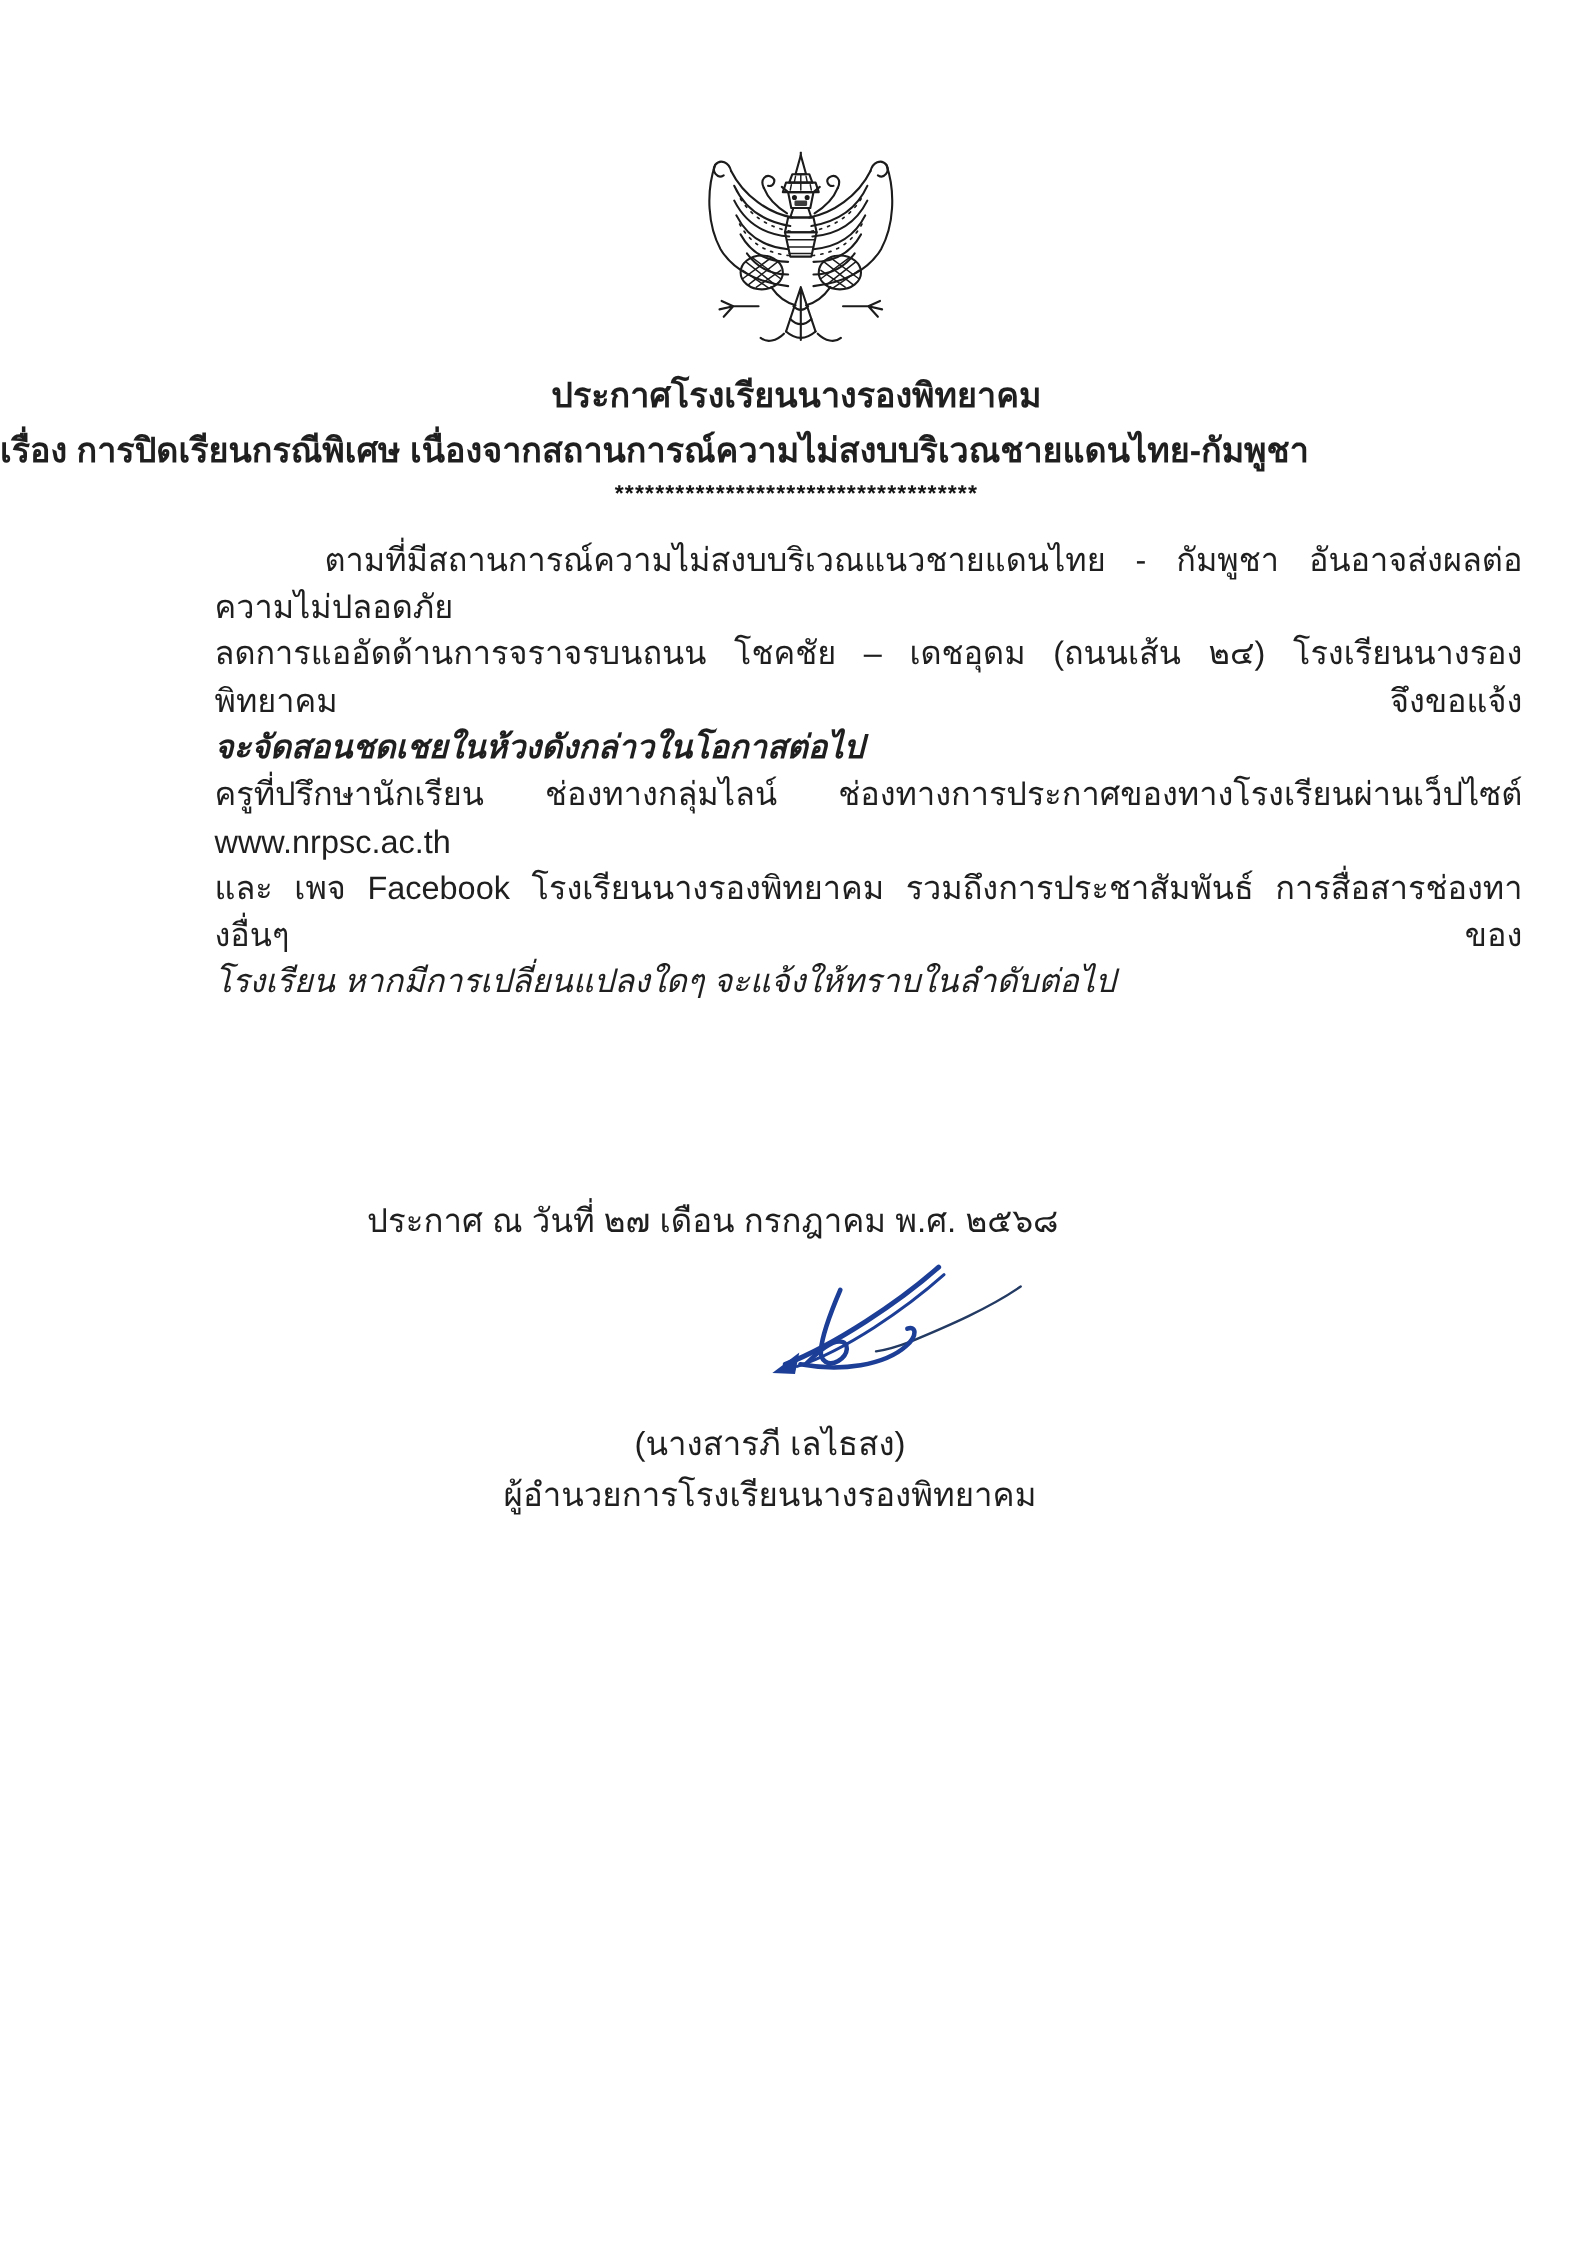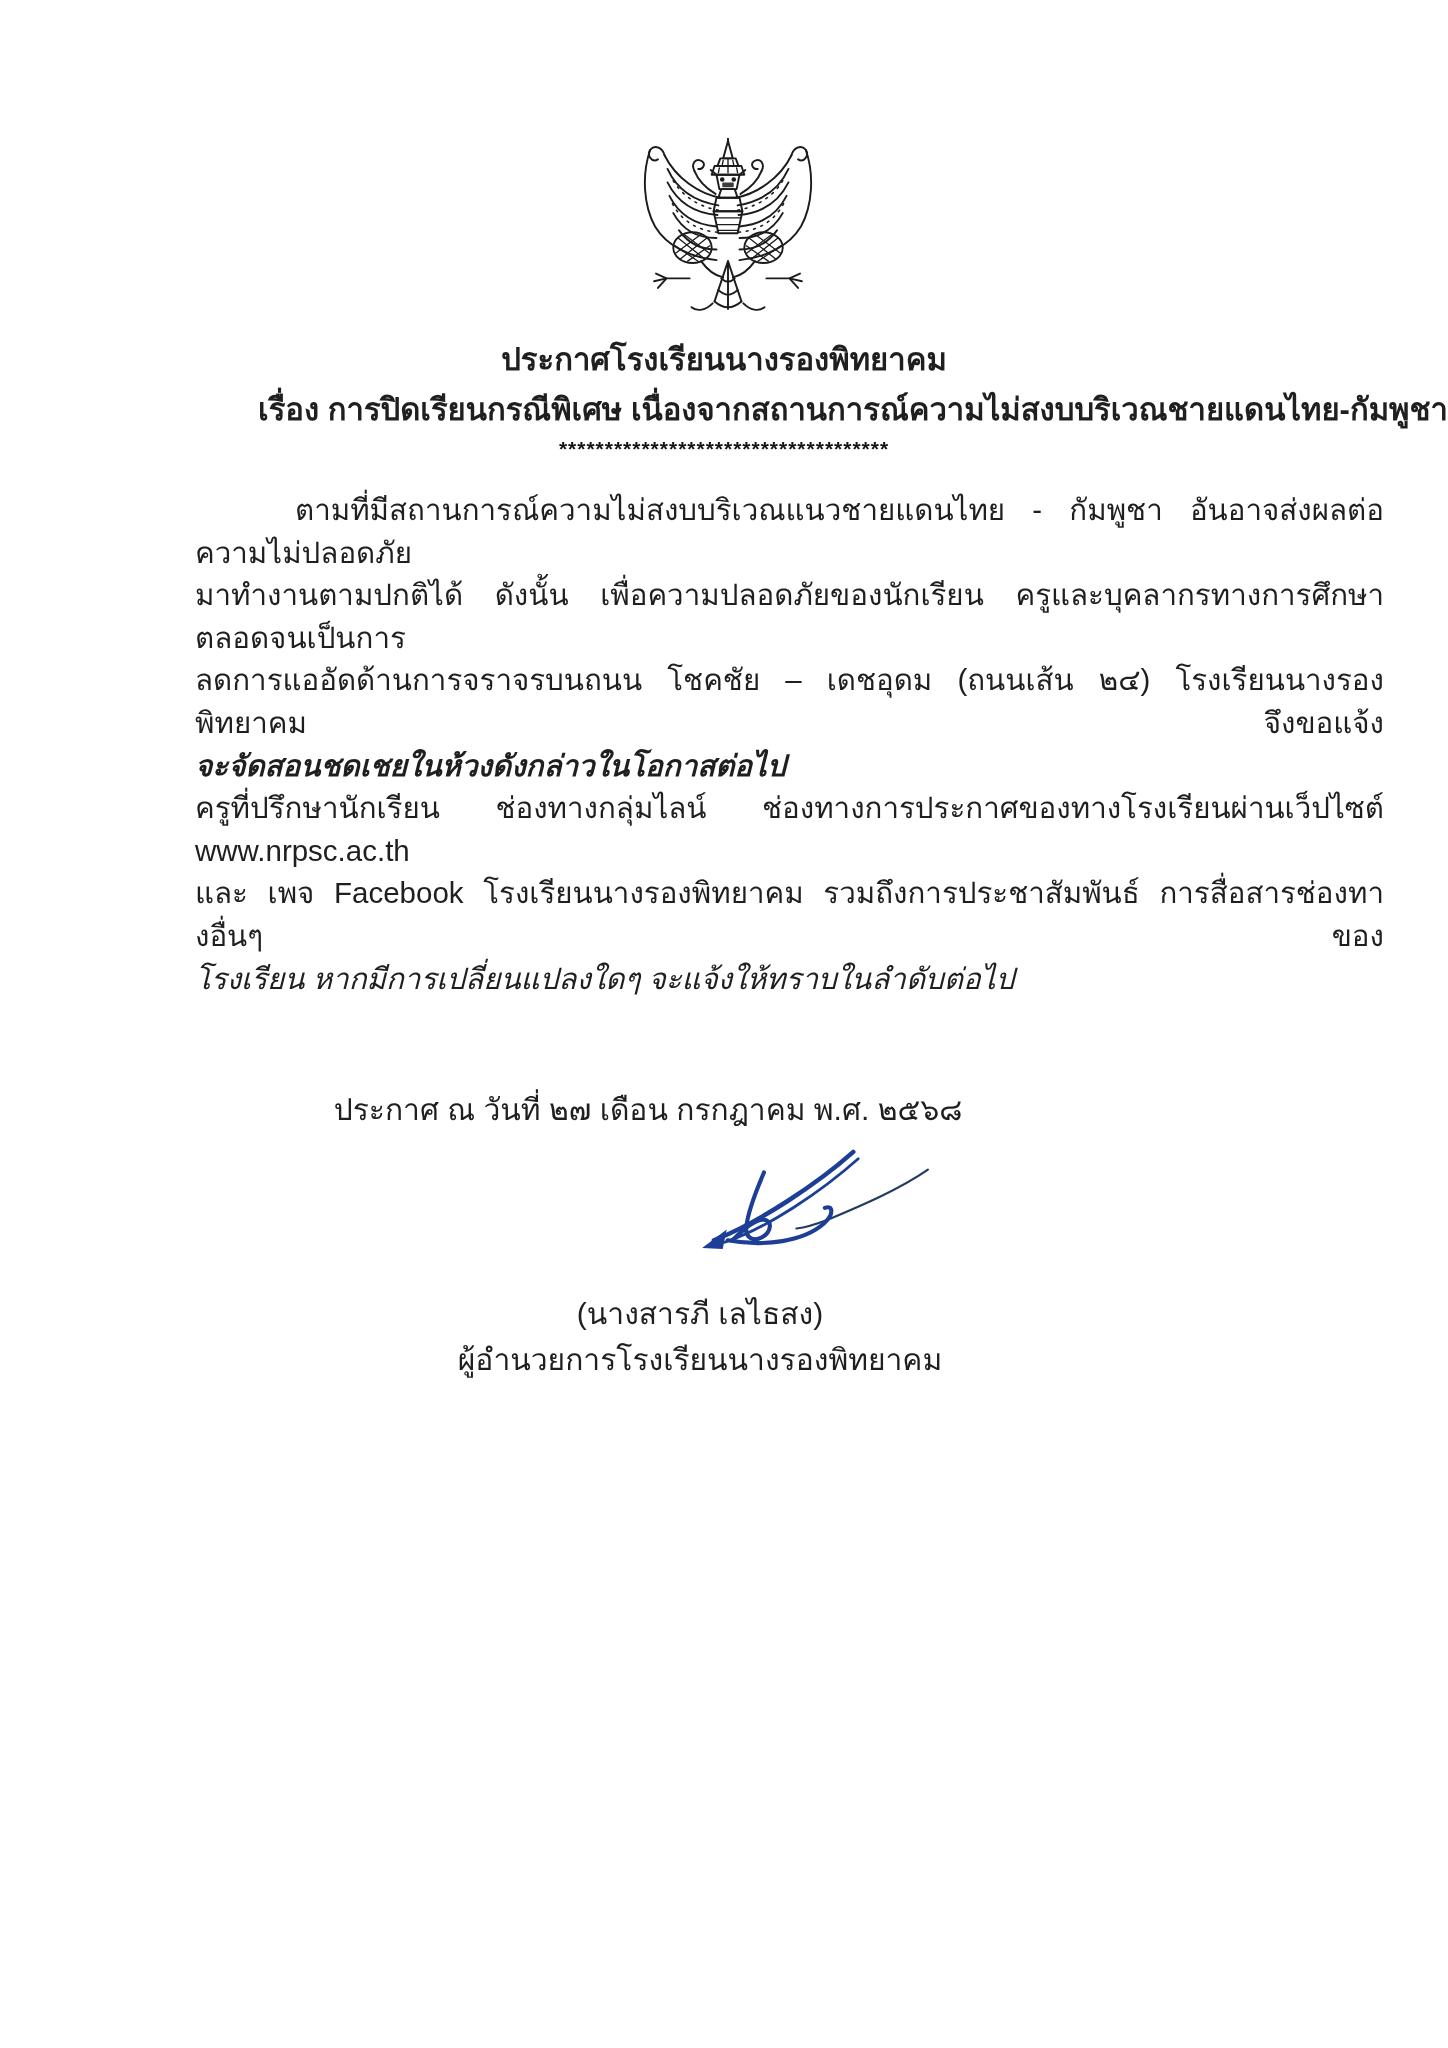--- a/index.html
+++ b/index.html
@@ -10,21 +10,21 @@
     color:#1f1f1f;
     font-family:"Liberation Sans","DejaVu Sans",sans-serif;
     overflow:hidden;
   }
   .emblem{display:block;margin:138px auto 0 auto;transform:translateX(4px);}
   .doc-title{
     margin-top:20px;text-align:center;
     font-size:31px;font-weight:700;line-height:46px;
   }
   .doc-subject{
-    margin-top:4px;text-align:right;
+    margin-top:4px;text-align:left;
     font-size:31px;font-weight:700;line-height:46px;
   }
   .divider{
     margin-top:4px;text-align:center;
     font-size:21px;font-weight:700;letter-spacing:1px;color:#151515;
   }
   .body-text{
     margin:28px 64px 0 195px;
     font-size:29.5px;
   }
@@ -108,21 +108,20 @@
 
   <div class="doc-title">ประกาศโรงเรียนนางรองพิทยาคม</div>
 
   <div class="doc-subject">เรื่อง การปิดเรียนกรณีพิเศษ เนื่องจากสถานการณ์ความไม่สงบบริเวณชายแดนไทย-กัมพูชา</div>
 
   <div class="divider">************************************</div>
 
   <div class="body-text">
 
   <div class="body-line indent">ตามที่มีสถานการณ์ความไม่สงบบริเวณแนวชายแดนไทย - กัมพูชา อันอาจส่งผลต่อความไม่ปลอดภัย</div>
-      <div class="body-line">มาทำงานตามปกติได้ ดังนั้น เพื่อความปลอดภัยของนักเรียน ครูและบุคลากรทางการศึกษา ตลอดจนเป็นการ</div>
       <div class="body-line">ลดการแออัดด้านการจราจรบนถนน โชคชัย – เดชอุดม (ถนนเส้น ๒๔) โรงเรียนนางรองพิทยาคม จึงขอแจ้ง</div>
       <div class="body-line bold last">จะจัดสอนชดเชยในห้วงดังกล่าวในโอกาสต่อไป</div>
       <div class="body-line">ครูที่ปรึกษานักเรียน ช่องทางกลุ่มไลน์ ช่องทางการประกาศของทางโรงเรียนผ่านเว็ปไซต์ www.nrpsc.ac.th</div>
       <div class="body-line">และ เพจ Facebook โรงเรียนนางรองพิทยาคม  รวมถึงการประชาสัมพันธ์ การสื่อสารช่องทางอื่นๆ ของ</div>
       <div class="body-line last">โรงเรียน หากมีการเปลี่ยนแปลงใดๆ จะแจ้งให้ทราบในลำดับต่อไป</div>
     </div>
 
   <div class="date-line">ประกาศ ณ วันที่ ๒๗ เดือน กรกฎาคม พ.ศ. ๒๕๖๘</div>
 
   <div class="signature-wrap">

